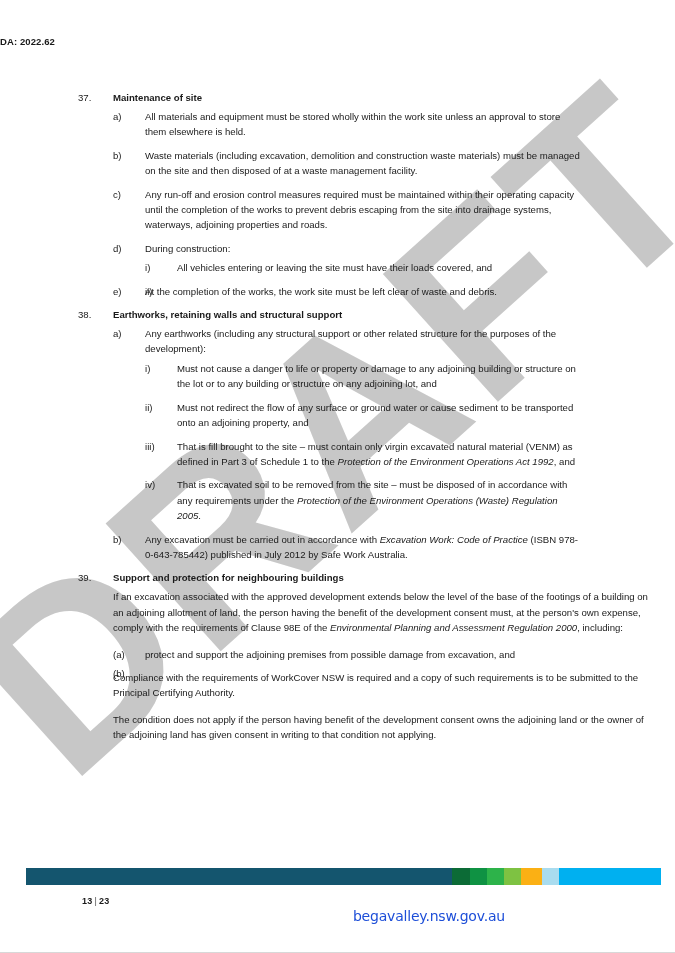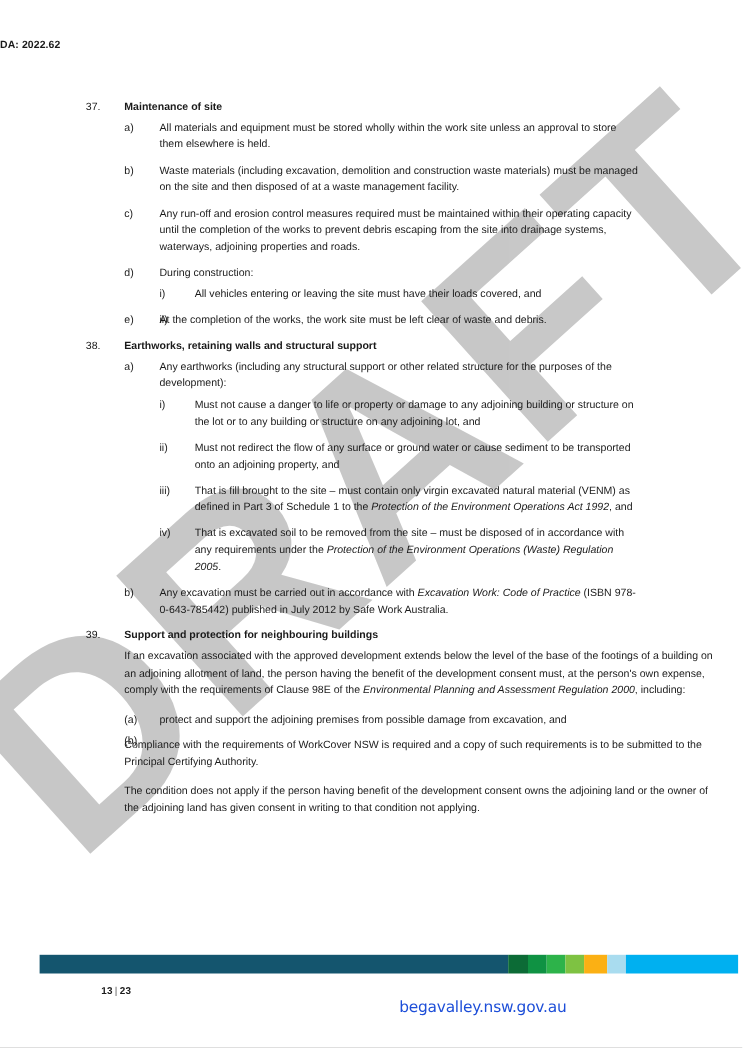--- a/index.html
+++ b/index.html
@@ -135,21 +135,21 @@
     margin-bottom: 11px;
   }
 
   .tight { margin-bottom: 4px; }
 
   i, em { font-style: italic; }
 
   
   .footer {
     position: absolute;
-    left: 16px;
+    left: 6px;
     bottom: 0;
     width: 604px;
     height: 95px;
     z-index: 10;
   }
   .colorbar {
     position: absolute;
     left: 20px;
     top: 11px;
     width: 635px;

